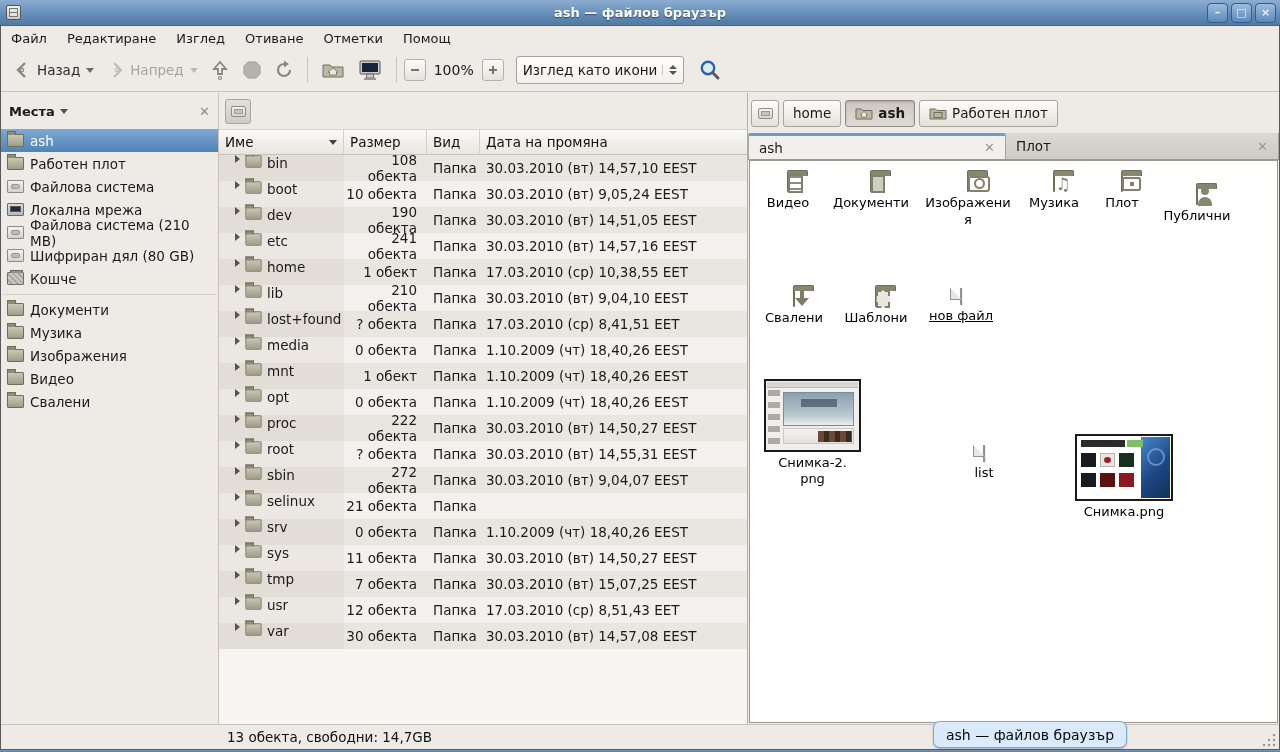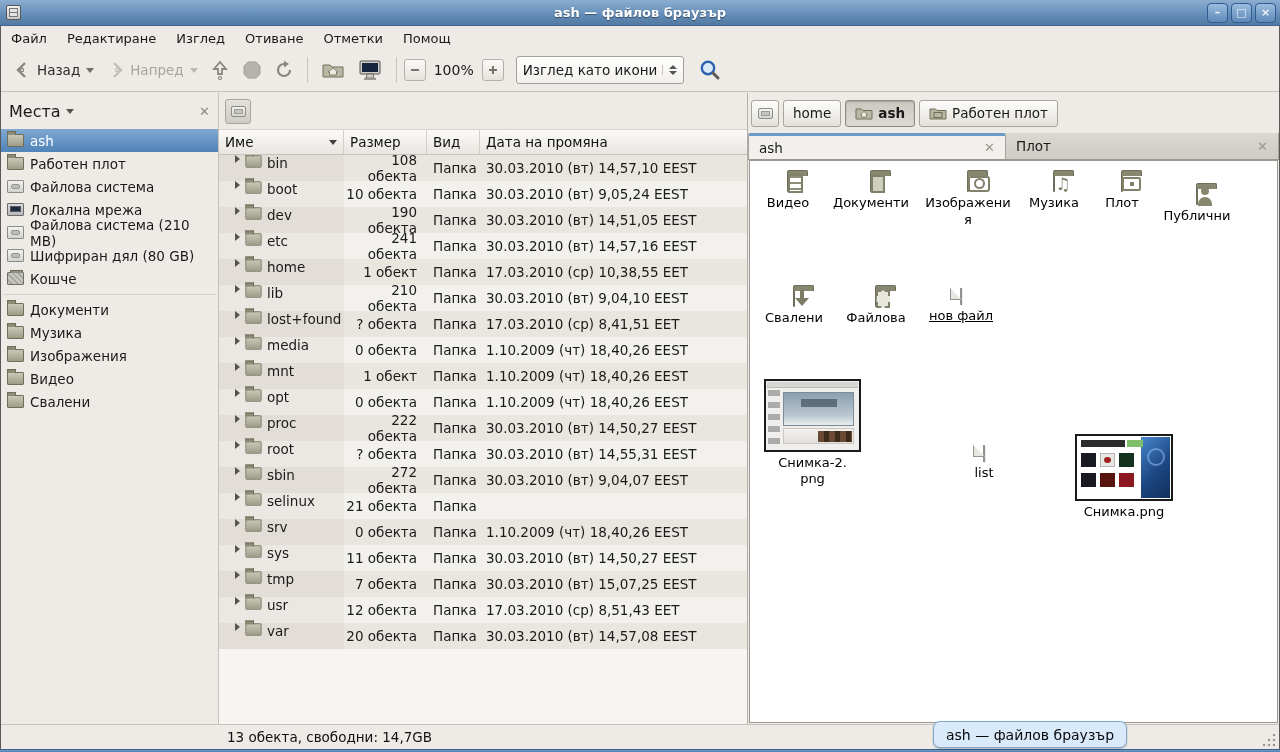--- a/index.html
+++ b/index.html
@@ -47,21 +47,21 @@
   .viewcombo .vtext { flex:1; font-size:13.5px; }
   .spinner { display:flex; flex-direction:column; gap:2px; border-left:1px solid #c9c5be; padding-left:6px; margin-left:4px; }
   .spinner i { width:0; height:0; border-left:4px solid transparent; border-right:4px solid transparent; display:block; }
   .spin-up { border-bottom:4px solid #555; }
   .spin-dn { border-top:4px solid #555; }
 
   
   .main { position:absolute; left:1px; top:93px; width:1278px; height:631px; display:flex; }
   .sidebar { width:218px; background:#eeebe6; border-right:1px solid #c6c2bb; position:relative; }
   .sb-header { height:36px; display:flex; align-items:center; padding:0 8px; }
-  .sb-title { font-size:16px; }
+  .sb-title { font-size:13px;font-weight:bold; }
   .sb-chev { width:0; height:0; border-left:4px solid transparent; border-right:4px solid transparent;
     border-top:5px solid #55534e; margin-left:5px; }
   .sb-close { margin-left:auto; color:#8d8b85; font-size:13px; }
   .place { height:23px; display:flex; align-items:center; gap:6px; padding:0 6px; font-size:13.5px; }
   .place.selected { background:linear-gradient(#7fa8d2,#5083b8); color:#fff; }
   .place.sep-before { margin-top:8px; position:relative; }
   .place.sep-before::before { content:""; position:absolute; top:-4px; left:2px; right:2px; height:1px; background:#d7d3cc; }
 
   
   .mi { width:17px; height:13px; position:relative; flex:0 0 auto;
@@ -572,21 +572,21 @@
           <span class="csize">12 обекта</span>
           <span class="ctype">Папка</span>
           <span class="cdate">17.03.2010 (ср) 8,51,43 EET</span>
         </div>
           <div class="lrow">
           <span class="cname">
             <span class="exp"></span>
             <span class="mi"></span>
             <span>var</span>
           </span>
-          <span class="csize">20 обекта</span>
+          <span class="csize">30 обекта</span>
           <span class="ctype">Папка</span>
           <span class="cdate">30.03.2010 (вт) 14,57,08 EEST</span>
         </div>
         </div>
     </div>
 
     <div class="rightpane">
       <div class="rp-pathbar">
         <span class="pbtn iconic">
             <span class="pdrive"></span>
@@ -647,21 +647,21 @@
           <span class="bfold"><span class="emb emb-public"></span></span>
           <div class="ilabel">Публични</div>
         </div>
 
         <div class="ii" style="left:5px; top:130px; width:78px;">
           <span class="bfold"><span class="emb emb-downloads"></span></span>
           <div class="ilabel">Свалени</div>
         </div>
         <div class="ii" style="left:87px; top:130px; width:78px;">
           <span class="bfold"><span class="emb emb-templates"></span></span>
-          <div class="ilabel">Файлова</div>
+          <div class="ilabel">Шаблони</div>
         </div>
         <div class="ii" style="left:172px; top:128px; width:78px;text-decoration:underline;">
           <span class="bfile"></span>
           <div class="ilabel">нов файл</div>
         </div>
 
         <div class="ii" style="left:12px; top:218px; width:101px;">
           <span class="thumb t2" style="display:block;">
             <span class="t2-menu"></span>
               <span class="t2-side"></span>

